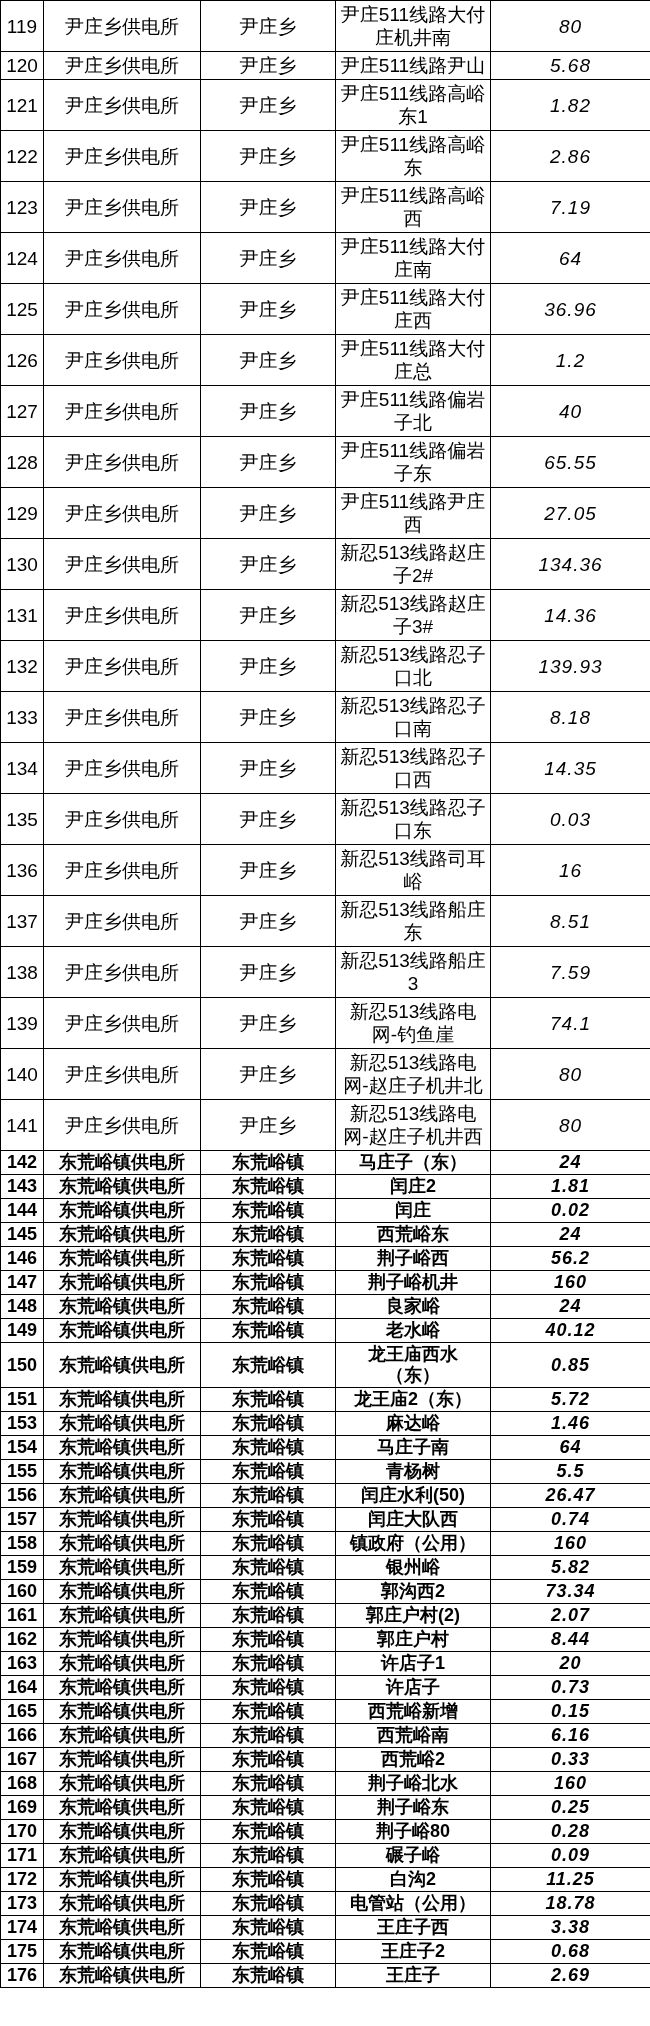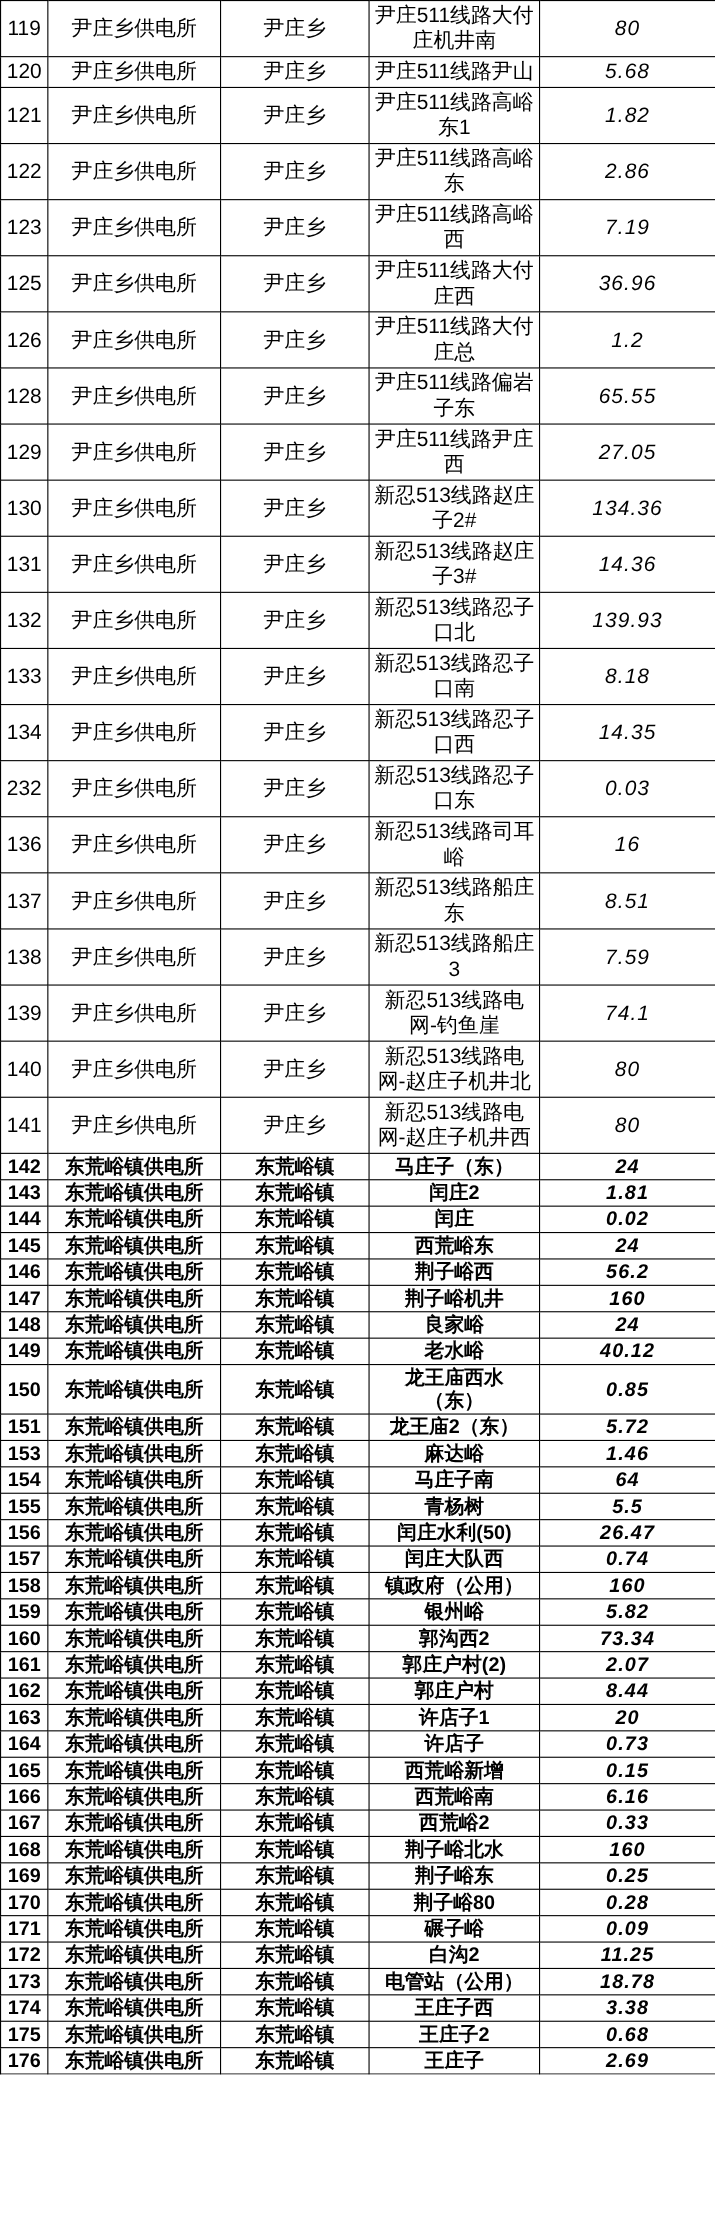--- a/index.html
+++ b/index.html
@@ -96,34 +96,48 @@
     <td class="cell-val">2.86</td>
   </tr>
         <tr class="sec-a">
     <td class="cell-no">123</td>
     <td class="cell-sta">尹庄乡供电所</td>
     <td class="cell-town">尹庄乡</td>
     <td class="cell-line">尹庄511线路高峪西</td>
     <td class="cell-val">7.19</td>
   </tr>
         <tr class="sec-a">
+    <td class="cell-no">124</td>
+    <td class="cell-sta">尹庄乡供电所</td>
+    <td class="cell-town">尹庄乡</td>
+    <td class="cell-line">尹庄511线路大付庄南</td>
+    <td class="cell-val">64</td>
+  </tr>
+        <tr class="sec-a">
     <td class="cell-no">125</td>
     <td class="cell-sta">尹庄乡供电所</td>
     <td class="cell-town">尹庄乡</td>
     <td class="cell-line">尹庄511线路大付庄西</td>
     <td class="cell-val">36.96</td>
   </tr>
         <tr class="sec-a">
     <td class="cell-no">126</td>
     <td class="cell-sta">尹庄乡供电所</td>
     <td class="cell-town">尹庄乡</td>
     <td class="cell-line">尹庄511线路大付庄总</td>
     <td class="cell-val">1.2</td>
   </tr>
         <tr class="sec-a">
+    <td class="cell-no">127</td>
+    <td class="cell-sta">尹庄乡供电所</td>
+    <td class="cell-town">尹庄乡</td>
+    <td class="cell-line">尹庄511线路偏岩子北</td>
+    <td class="cell-val">40</td>
+  </tr>
+        <tr class="sec-a">
     <td class="cell-no">128</td>
     <td class="cell-sta">尹庄乡供电所</td>
     <td class="cell-town">尹庄乡</td>
     <td class="cell-line">尹庄511线路偏岩子东</td>
     <td class="cell-val">65.55</td>
   </tr>
         <tr class="sec-a">
     <td class="cell-no">129</td>
     <td class="cell-sta">尹庄乡供电所</td>
     <td class="cell-town">尹庄乡</td>
@@ -159,21 +173,21 @@
     <td class="cell-val">8.18</td>
   </tr>
         <tr class="sec-a">
     <td class="cell-no">134</td>
     <td class="cell-sta">尹庄乡供电所</td>
     <td class="cell-town">尹庄乡</td>
     <td class="cell-line">新忍513线路忍子口西</td>
     <td class="cell-val">14.35</td>
   </tr>
         <tr class="sec-a">
-    <td class="cell-no">232</td>
+    <td class="cell-no">135</td>
     <td class="cell-sta">尹庄乡供电所</td>
     <td class="cell-town">尹庄乡</td>
     <td class="cell-line">新忍513线路忍子口东</td>
     <td class="cell-val">0.03</td>
   </tr>
         <tr class="sec-a">
     <td class="cell-no">136</td>
     <td class="cell-sta">尹庄乡供电所</td>
     <td class="cell-town">尹庄乡</td>
     <td class="cell-line">新忍513线路司耳峪</td>

